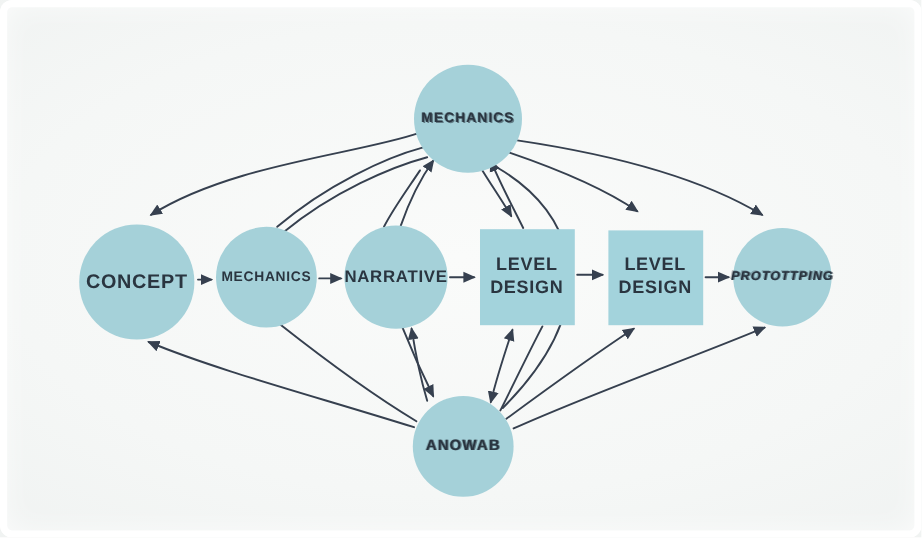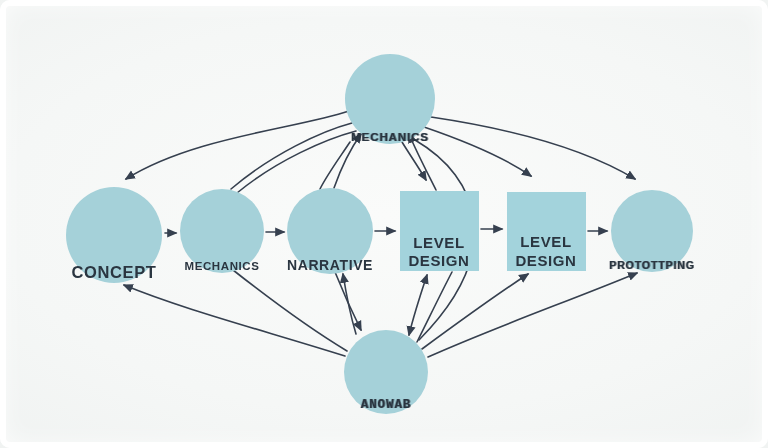--- a/index.html
+++ b/index.html
@@ -11,21 +11,21 @@
       radial-gradient(ellipse 90% 80% at 50% 48%, #fafbfa 0%, #f5f7f6 55%, #eef1f0 100%);
     font-family:"Liberation Sans", sans-serif;
   }
   .stage::after{ 
     content:"";position:absolute;inset:0;pointer-events:none;
     box-shadow:inset 0 0 0 6px #ffffff, inset 0 0 28px rgba(255,255,255,.9);
     border-radius:10px;
   }
   svg.edges{position:absolute;inset:0;width:768px;height:448px;}
   .node{
-    position:absolute;display:flex;align-items:flex-end;justify-content:center;
+    position:absolute;display:flex;align-items:center;justify-content:center;
     text-align:center;box-sizing:border-box;
   }
   .node.circle{border-radius:50%;}
   .node .lbl{
     font-weight:bold;color:#2a3540;letter-spacing:.6px;line-height:1.25;
     padding:0 8px;word-spacing:1px;
   }
   .node .lbl.garbled{
     text-shadow:0.9px 0.3px 0 rgba(42,53,64,.55), -0.8px -0.2px 0 rgba(42,53,64,.30);
     letter-spacing:.9px;
@@ -79,20 +79,20 @@
       </div>
       <div class="node circle" style="left: 287px; top: 188px; width: 86px; height: 86px; background: rgb(165, 209, 217);">
         <span class="lbl" style="font-size: 14px;">NARRATIVE</span>
       </div>
       <div class="node rect" style="left: 399.5px; top: 191px; width: 79px; height: 80px; background: rgb(163, 211, 220);">
         <span class="lbl" style="font-size: 15px;">LEVEL DESIGN</span>
       </div>
       <div class="node rect" style="left: 506.5px; top: 191.5px; width: 79px; height: 79px; background: rgb(163, 211, 220);">
         <span class="lbl" style="font-size: 15px;">LEVEL DESIGN</span>
       </div>
-      <div class="node circle" style="left: 611px; top: 190px; width: 82px; height: 82px; background: rgb(165, 209, 217);">
+      <div class="node circle" style="left: 611px; top: 190px; width: 82px; height: 82px; background: rgb(165, 209, 217); font-style: italic;">
         <span class="lbl garbled" style="font-size: 10.5px;">PROTOTTPING</span>
       </div>
-      <div class="node circle" style="left: 344px; top: 330px; width: 84px; height: 84px; background: rgb(165, 209, 217); font-family: Liberation Mono, monospace;">
+      <div class="node circle" style="left: 344px; top: 330px; width: 84px; height: 84px; background: rgb(165, 209, 217);">
         <span class="lbl garbled" style="font-size: 12.5px;">ANOWAB</span>
       </div>
     </div>
 </div>
 
 </body></html>

